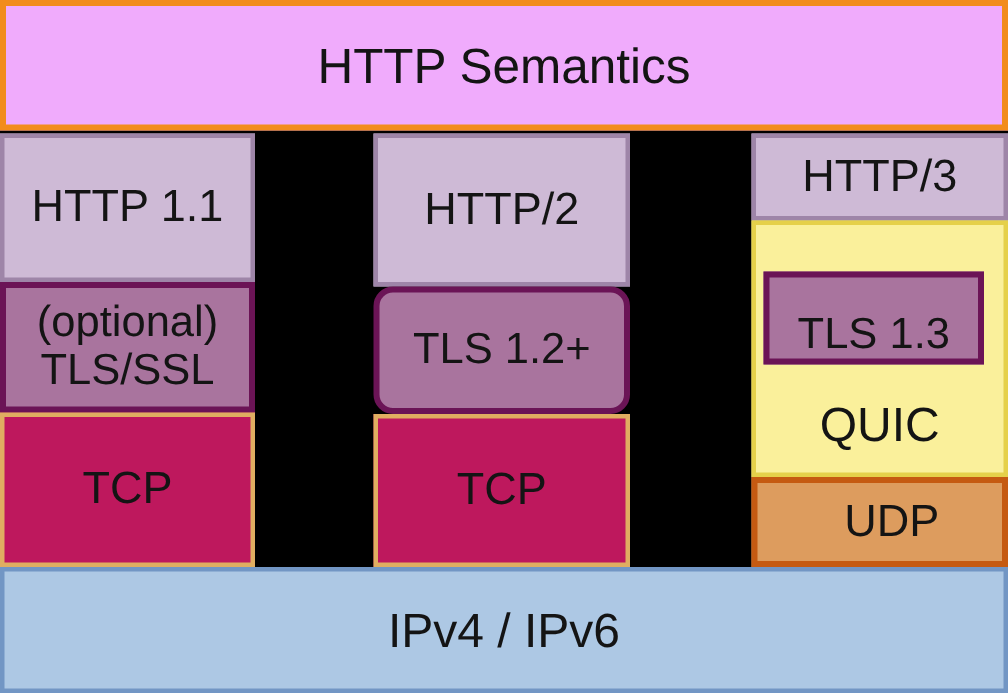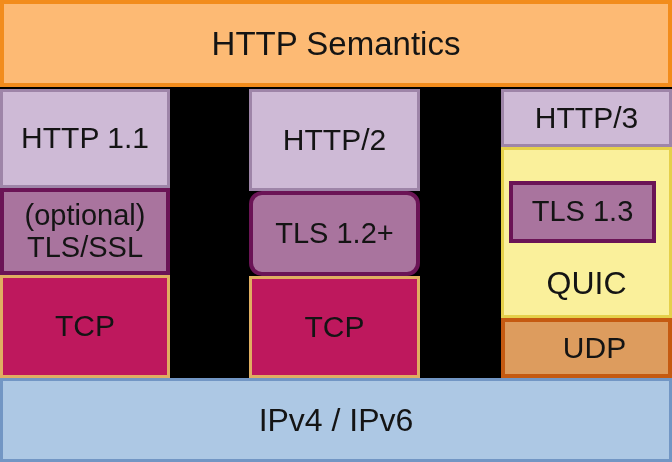--- a/index.html
+++ b/index.html
@@ -19,21 +19,21 @@
   .box {
     position: absolute;
     box-sizing: border-box;
     display: flex;
     align-items: center;
     justify-content: center;
     text-align: center;
     line-height: 1.08;
   }
   
-  .semantics { background: #fdba74; border: 4px solid #F28C1C; font-size: 33px; }
+  .semantics { background: #f0abfc; border: 4px solid #F28C1C; font-size: 33px; }
   .app       { background: #CEBAD6; border: 3px solid #9E85A8; font-size: 30px; }
   .tls       { background: #A9749E; border: 4px solid #6B1456; font-size: 29px; }
   .tcp       { background: #be185d; border: 3px solid #E0AE61; font-size: 30px; }
   .quic      { background: #FAF09B; border: 3px solid #E5D04A; }
   .udp       { background: #DD9C5E; border: 4px solid #C55A11; font-size: 30px; }
   .ip        { background: #ADC8E4; border: 3px solid #7296C4; font-size: 32px; }
   .quic-label { background: transparent; border: none; font-size: 32px; align-items: center; }
 
   
   #http-semantics { left: 0;   top: 0;   width: 672px; height: 87px;  }
@@ -41,21 +41,21 @@
   #http11         { left: 0;   top: 89px;  width: 170px; height: 99px;  }
   #tls-ssl        { left: 0;   top: 188px; width: 170px; height: 87px;  }
   #tcp-1          { left: 0;   top: 275px; width: 170px; height: 103px; }
 
   #http2          { left: 249px; top: 89px;  width: 171px; height: 102px; }
   #tls12          { left: 249px; top: 191px; width: 171px; height: 85px; border-radius: 13px;  }
   #tcp-2          { left: 249px; top: 276px; width: 171px; height: 102px; }
 
   #http3          { left: 501px; top: 89px;  width: 171px; height: 58px;  }
   #quic-box       { left: 501px; top: 147px; width: 171px; height: 171px; }
-  #tls13          { left: 509px; top: 181px; width: 147px; height: 62px;  }
+  #tls13          { left: 509px; top: 181px; width: 147px; height: 62px; align-items: flex-end;  }
   #quic-text      { left: 504px; top: 252px; width: 165px; height: 62px;  }
   #udp            { left: 501px; top: 318px; width: 171px; height: 60px; padding-left: 16px;  }
 
   #ip             { left: 0;   top: 378px; width: 672px; height: 84px; }
 
   .twoline span { display: block; }
 </style>
 </head>
 <body>
 

